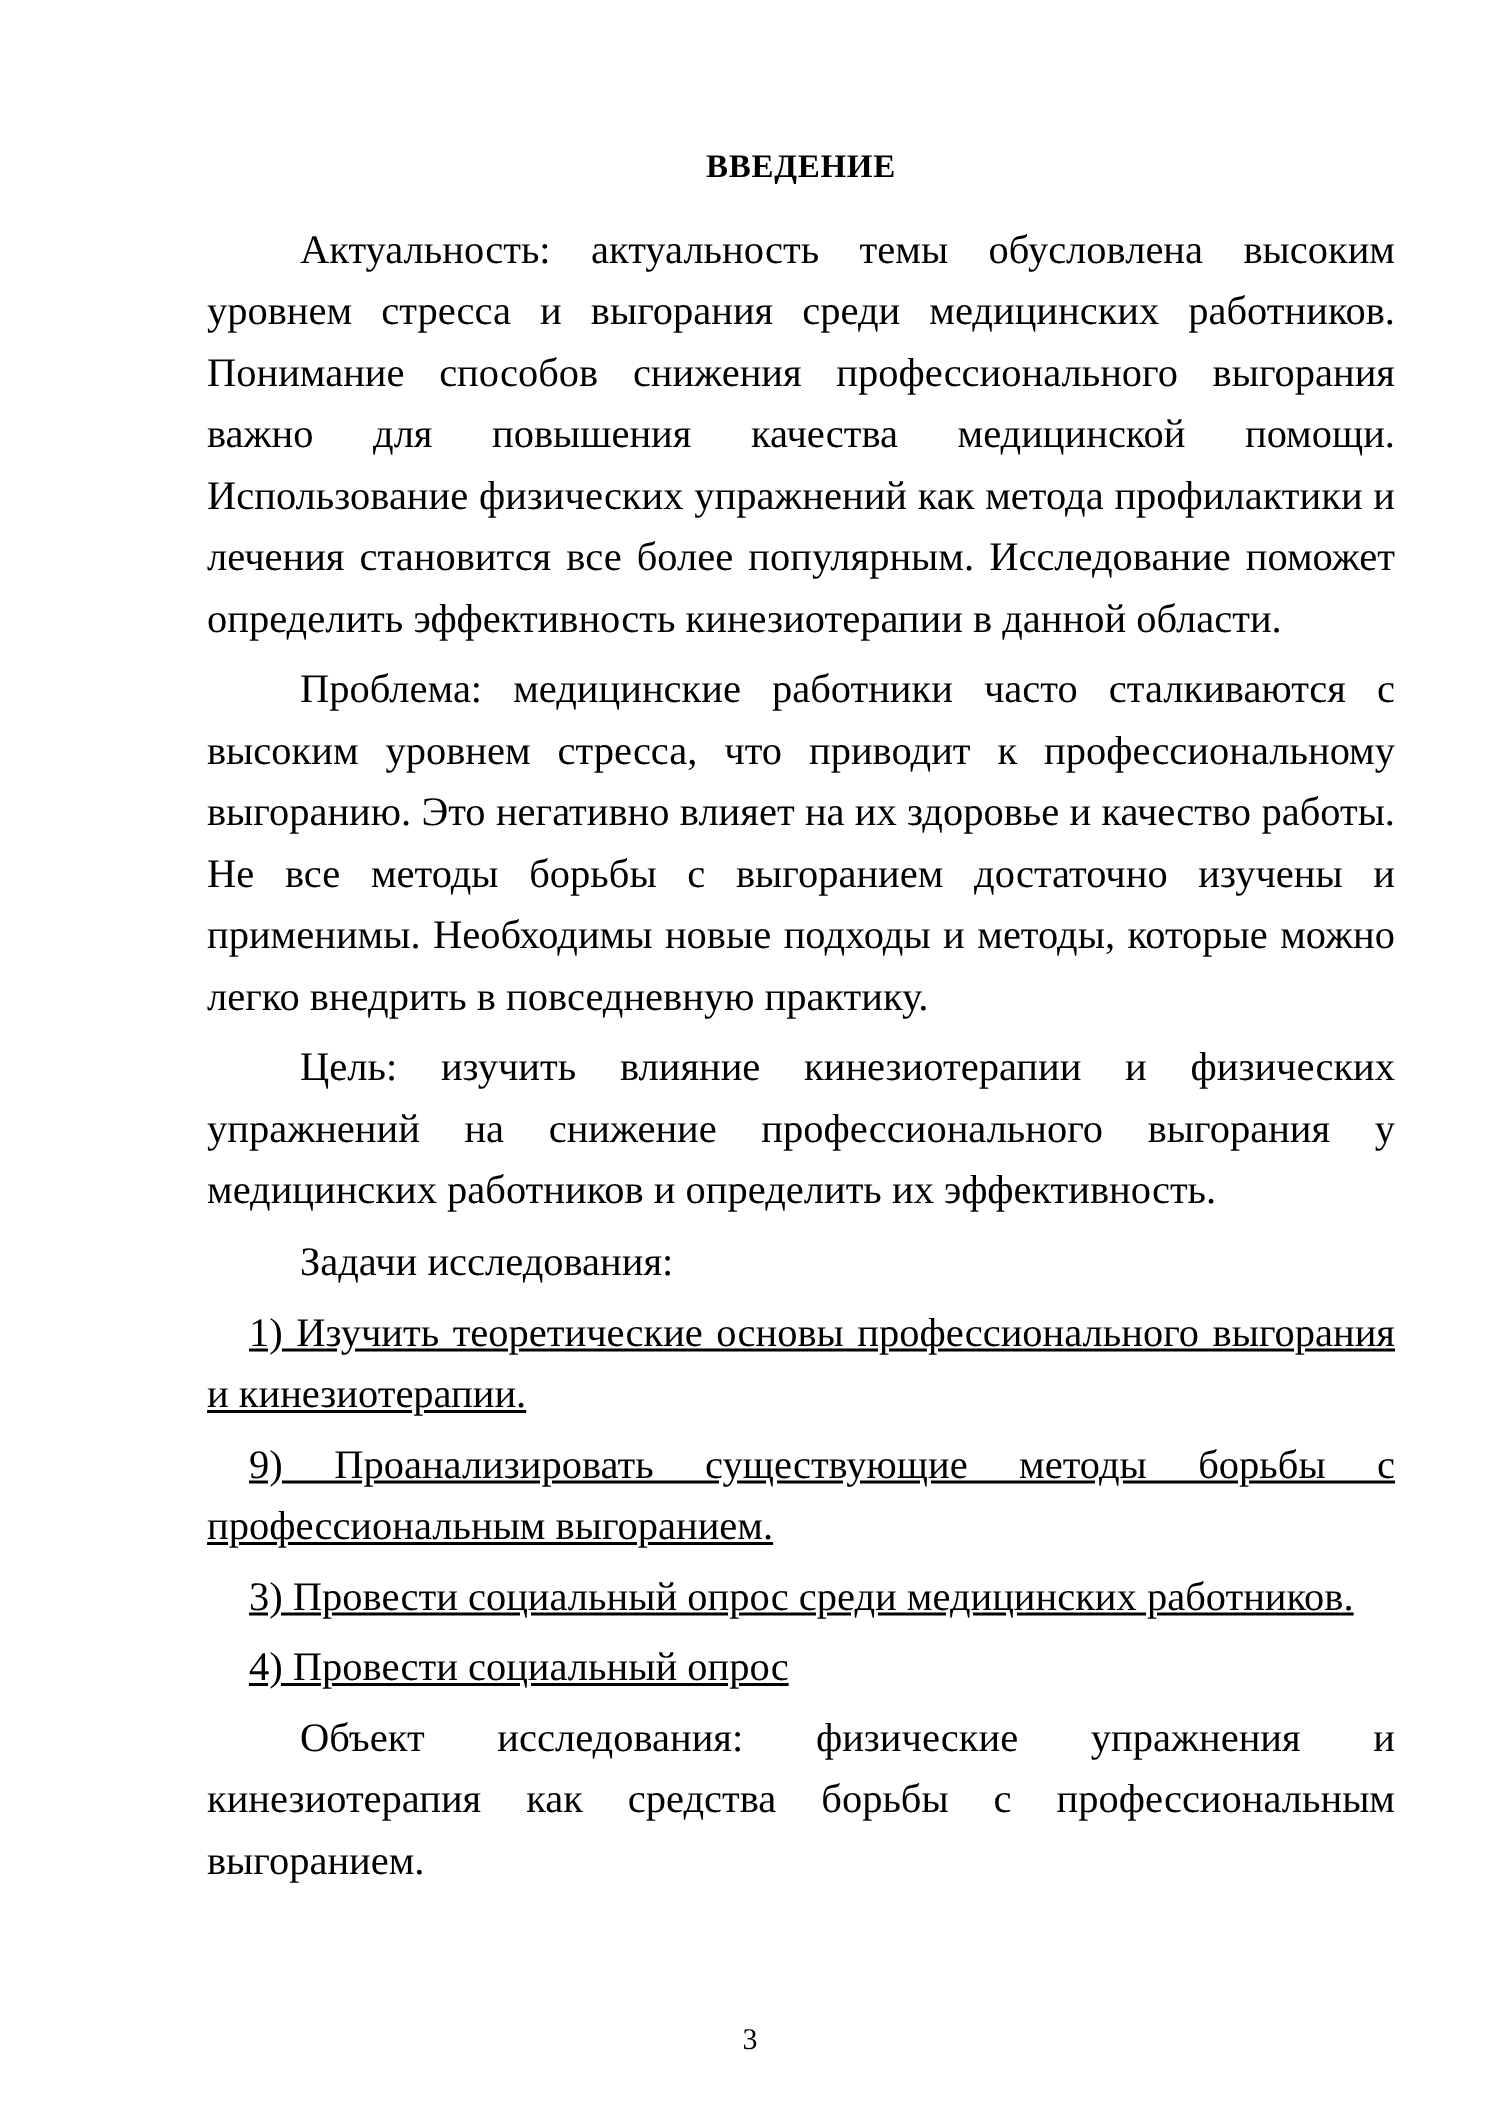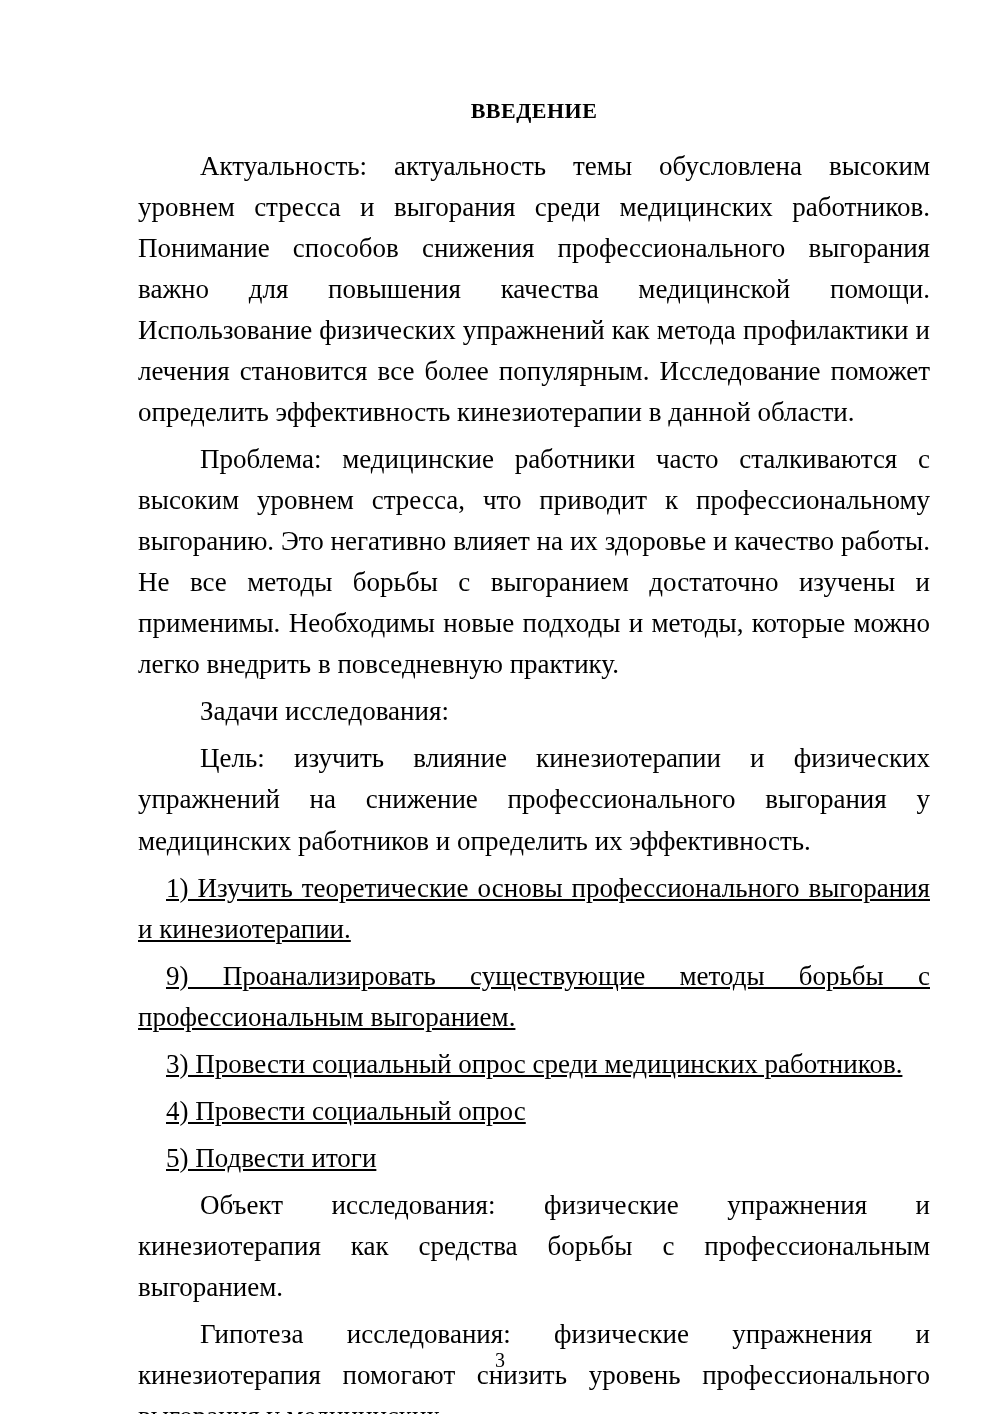--- a/index.html
+++ b/index.html
@@ -53,24 +53,22 @@
 </style>
 </head>
 <body>
 
 <div class="page">
 
   <div class="doc-title">ВВЕДЕНИЕ</div>
 
   <div class="para">Актуальность: актуальность темы обусловлена высоким уровнем стресса и выгорания среди медицинских работников. Понимание способов снижения профессионального выгорания важно для повышения качества медицинской помощи. Использование физических упражнений как метода профилактики и лечения становится все более популярным. Исследование поможет определить эффективность кинезиотерапии в данной области.</div>
   <div class="para">Проблема: медицинские работники часто сталкиваются с высоким уровнем стресса, что приводит к профессиональному выгоранию. Это негативно влияет на их здоровье и качество работы. Не все методы борьбы с выгоранием достаточно изучены и применимы. Необходимы новые подходы и методы, которые можно легко внедрить в повседневную практику.</div>
+  <div class="para">Цель: изучить влияние кинезиотерапии и физических упражнений на снижение профессионального выгорания у медицинских работников и определить их эффективность.</div>
   <div class="para">Задачи исследования:</div>
-  <div class="para">Цель: изучить влияние кинезиотерапии и физических упражнений на снижение профессионального выгорания у медицинских работников и определить их эффективность.</div>
   <div class="para small-indent">1) Изучить теоретические основы профессионального выгорания и кинезиотерапии.</div>
   <div class="para small-indent">9) Проанализировать существующие методы борьбы с профессиональным выгоранием.</div>
   <div class="para small-indent">3) Провести социальный опрос среди медицинских работников.</div>
   <div class="para small-indent">4) Провести социальный опрос</div>
-  <div class="para small-indent">5) Подвести итоги</div>
   <div class="para">Объект исследования: физические упражнения и кинезиотерапия как средства борьбы с профессиональным выгоранием.</div>
-  <div class="para">Гипотеза исследования: физические упражнения и кинезиотерапия помогают снизить уровень профессионального выгорания у медицинских</div>
 
   <div class="page-number">3</div>
 </div>
 
 </body></html>

